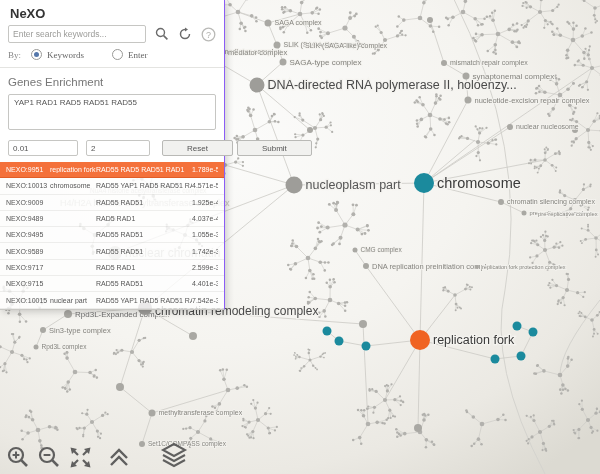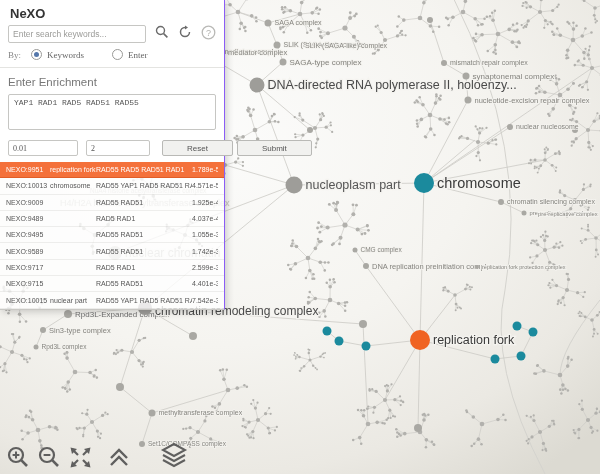--- a/index.html
+++ b/index.html
@@ -11,47 +11,47 @@
   #graph{position:absolute;left:0;top:0;}
   
   .panel{
     position:absolute;left:0;top:0;width:224px;
     border-right:1px solid #8b5cf6;border-bottom:1px solid #c9c8c4;
     box-shadow:2px 2px 7px rgba(0,0,0,.18);
     z-index:5;
   }
   .panel-top{background:#ffffff;padding:0 0 6px 0;}
   .app-title{font-size:13px;font-weight:bold;color:#333;padding:6px 10px 2px 10px;}
-  .search-row{display:flex;align-items:flex-start;margin:2px 8px 0 8px;}
+  .search-row{display:flex;align-items:center;margin:2px 8px 0 8px;}
   .search-input{
     width:140px;height:14px;border:1px solid #c6c6c3;border-radius:2px;
     font-size:8.5px;color:#555;padding:1px 4px;outline:none;
     font-family:"Liberation Sans",sans-serif;
   }
   .search-input::placeholder{color:#9b9b98;}
   .icon-btn{margin-left:9px;display:inline-flex;cursor:pointer;flex:none;}
   .radio-row{display:flex;align-items:center;margin:6px 8px 0 8px;font-size:9px;color:#666;font-family:Liberation Serif, serif;}
   .by-label{margin-right:10px;color:#888;}
   .radio{display:inline-block;width:9px;height:9px;border:1px solid #9a9a97;border-radius:50%;
     margin-right:5px;position:relative;background:#fff;flex:none;cursor:pointer;}
   .radio.checked::after{content:"";position:absolute;left:2px;top:2px;width:5px;height:5px;
     border-radius:50%;background:#5577aa;}
   .radio-label{margin-right:28px;}
   .divider{border-top:1px solid #e4e4e1;margin:7px 0 0 0;}
   .enrich{padding:6px 8px 0 8px;}
   .enrich-heading{font-size:11.5px;color:#777;margin:2px 0 6px 0;}
   .query-box{
     width:196px;height:28px;border:1px solid #c6c6c3;border-radius:2px;resize:none;
     font-size:8px;color:#555;padding:3px 5px;outline:none;
-    font-family:Liberation Mono, monospace;
+    font-family:Liberation Sans, sans-serif;
   }
   .param-row{display:flex;align-items:center;margin-top:6px;}
   .param-input{width:60px;height:12px;border:1px solid #c6c6c3;border-radius:2px;
     font-size:8px;color:#555;padding:1px 4px;outline:none;margin-right:8px;
-    font-family:Liberation Serif, serif;}
+    font-family:Liberation Sans, sans-serif;}
   .param-input.small{width:54px;}
   .btn{height:16px;border:1px solid #b9b9b6;border-radius:2px;background:#f1f1ef;
     font-size:8px;color:#555;padding:0 24px;margin-left:4px;cursor:pointer;
     font-family:"Liberation Sans",sans-serif;}
   
   .results{}
   .result-row{
     display:grid;grid-template-columns:44px 46px 96px 1fr;
     align-items:center;height:15.3px;padding:0 6px 0 6px;
     background:rgba(255,255,255,.78);
@@ -2178,21 +2178,21 @@
       <span class="by-label">By:</span>
       <span class="radio checked"></span>
       <span class="radio-label">Keywords</span>
       <span class="radio"></span>
       <span class="radio-label">Enter</span>
     </div>
 
     <div class="divider"></div>
 
     <div class="enrich">
-      <div class="enrich-heading">Enter Enrichment</div>
+      <div class="enrich-heading">Genes Enrichment</div>
       <textarea class="query-box" style="">YAP1 RAD1 RAD5 RAD51 RAD55</textarea>
       <div class="param-row">
         <input class="param-input" type="text" value="0.01" style="">
         <input class="param-input small" type="text" value="2" style="">
         <button class="btn">Reset</button>
         <button class="btn">Submit</button>
       </div>
     </div>
   </div>
 

